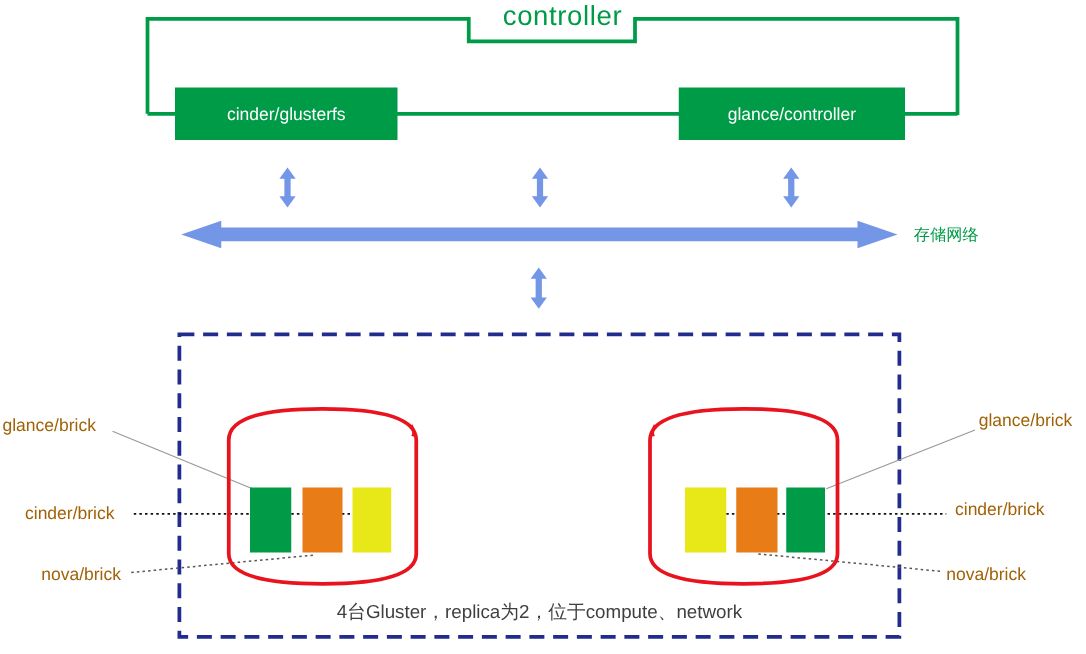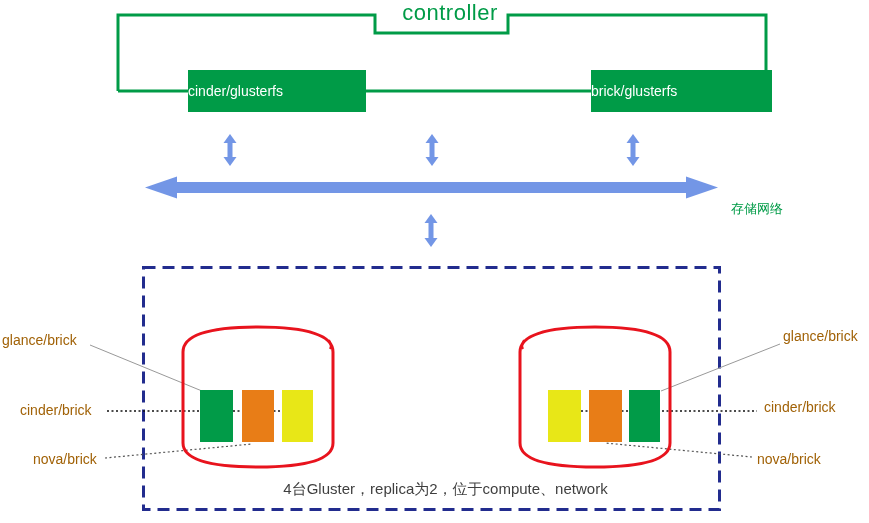--- a/index.html
+++ b/index.html
@@ -12,41 +12,41 @@
   }
   .layer{position:absolute;left:0;top:0;}
   .controller-title{
     position:absolute;left:350px;top:0px;width:200px;
     text-align:center;font-size:22px;line-height:26px;
     color:#009B47;letter-spacing:0.5px;
   }
   .gnode{
     position:absolute;top:70px;height:42px;
     background:#009B47;color:#ffffff;
-    font-size:14px;line-height:42px;text-align:left;margin-left:48px;
+    font-size:14px;line-height:42px;text-align:center;
   }
   .gnode.cinder{left:140px;width:178px;}
   .gnode.nova{left:344px;width:176px;}
   .gnode.glance{left:543px;width:181px;}
   .net-label{
     position:absolute;left:731px;top:179px;
-    font-size:13px;color:#009B47;white-space:nowrap;margin-top:21px;
+    font-size:13px;color:#009B47;white-space:nowrap;
   }
   .brick-label{
     position:absolute;font-size:14px;color:#a16207;white-space:nowrap;
   }
   .bl-left-glance{left:2px;top:332px;}
   .bl-left-cinder{left:20px;top:402px;}
   .bl-left-nova{left:33px;top:451px;}
   .bl-right-glance{left:783px;top:328px;}
   .bl-right-cinder{left:764px;top:399px;}
   .bl-right-nova{left:757px;top:451px;}
   .caption{
     position:absolute;left:143px;top:480px;width:577px;
-    text-align:center;font-size:15px;color:#3F3F3F;white-space:nowrap;padding-left:14px;
+    text-align:center;font-size:15px;color:#3F3F3F;white-space:nowrap;
   }
 </style>
 </head>
 <body>
 
 <div class="canvas">
 
   <svg class="layer" width="869" height="523" viewBox="0 0 869 523">
 
     <path d="M118,91 L118,15 L375,15 L375,33 L508,33 L508,15 L766,15 L766,92" fill="none" stroke="#009B47" stroke-width="3"></path>
@@ -111,21 +111,21 @@
       <rect x="629" y="390" width="31" height="52" fill="#019B48"></rect>
     </g>
   </svg>
 
   <div class="controller-title">controller</div>
 
   <div class="gnode cinder">
     <span>cinder/glusterfs</span>
   </div>
   <div class="gnode glance">
-    <span>brick/glusterfs</span>
+    <span>glance/controller</span>
   </div>
 
   <div class="net-label">存储网络</div>
 
   <div class="brick-label bl-left-glance">glance/brick</div>
   <div class="brick-label bl-left-cinder">cinder/brick</div>
   <div class="brick-label bl-left-nova">nova/brick</div>
 
   <div class="brick-label bl-right-glance">glance/brick</div>
   <div class="brick-label bl-right-cinder">cinder/brick</div>

